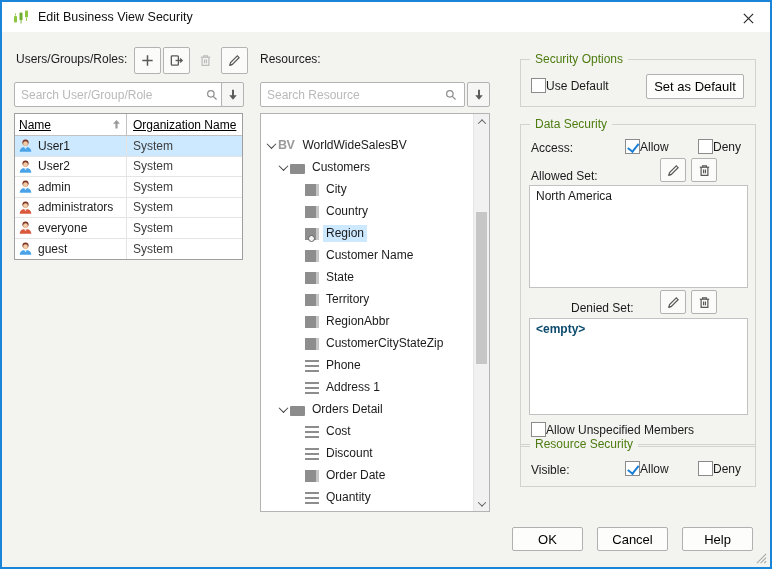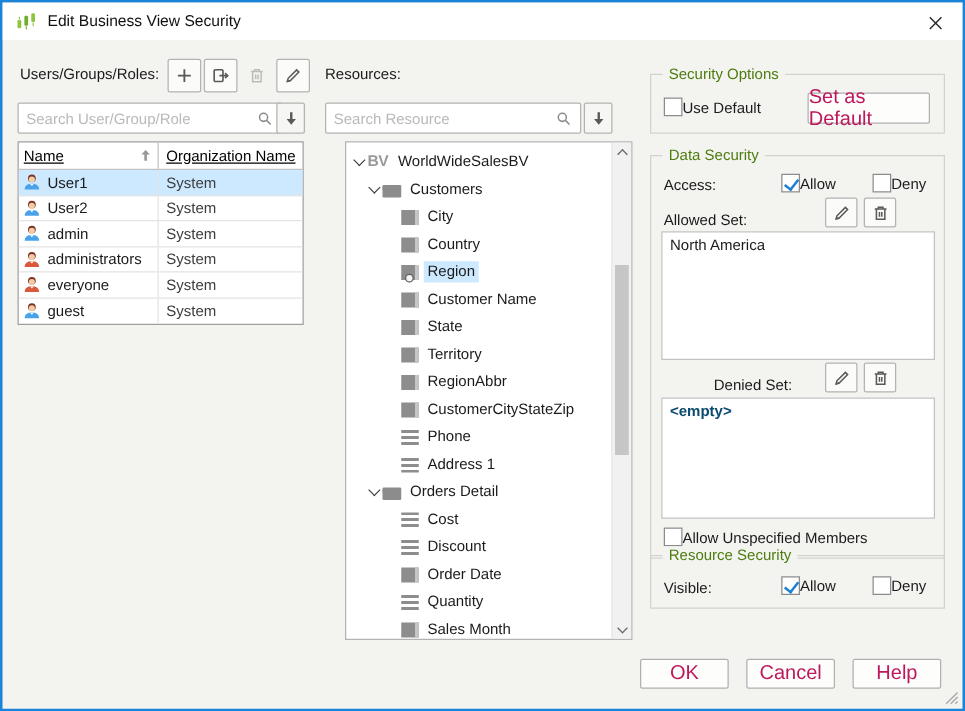--- a/index.html
+++ b/index.html
@@ -23,21 +23,21 @@
   .tbtn.disabled { border-color:transparent; background:transparent; opacity:.45; }
   .search-box { position:absolute; height:25px; background:#fff; border:1px solid #b3b3b3;
                 border-radius:2px; display:flex; align-items:center; }
   .search-box input { border:none; outline:none; flex:1; min-width:0; font:12px "Liberation Sans", sans-serif;
                       color:#222; padding-left:6px; background:transparent; }
   .search-box input::placeholder { color:#b9b9b9; }
   .mag { display:flex; padding-right:6px; }
   .arrow-btn { position:absolute; width:23px; height:25px; border:1px solid #b3b3b3; border-radius:2px;
                background:#f6f6f4; display:flex; align-items:center; justify-content:center; }
   .btn { position:absolute; background:#fdfdfc; border:1px solid #b0b0b0; border-radius:2px;
-         font-size:16px; color:#be185d; display:flex; align-items:center; justify-content:center; }
+         font-size:13px; color:#000000; display:flex; align-items:center; justify-content:center; }
   .icon-btn { width:26px; height:24px; background:#fbfbfa; border:1px solid #b3b3b3; border-radius:2px;
               display:flex; align-items:center; justify-content:center; }
 
   .cb { width:15px; height:15px; background:#fff; border:1px solid #8b8b8b; position:relative; flex:none; }
   .cb.checked::after { content:""; position:absolute; left:4.2px; top:1.2px; width:4.5px; height:8.5px;
                        border-right:2px solid #1c7fd6; border-bottom:2px solid #1c7fd6; transform:rotate(38deg); }
   .cb-row { display:flex; align-items:center; gap:0; position:absolute;text-align:center; }
 
   
   .users-label { position:absolute; left:14px; top:50px; }
@@ -59,22 +59,22 @@
   .cell-org { flex:1; padding-left:6px; color:#3d3d3d; }
   .pi { flex:none; }
   .pi .hair { fill:#7b3222; } .pi .face { fill:#f3cba4; } .pi .collar { fill:#fff; }
   .pi-blue .shirt { fill:#4aa3e8; } .pi-red .shirt { fill:#d9593c; }
 
   
   .res-label { position:absolute; left:258px; top:50px; }
   .res-search { left:258px; top:80px; width:205px; }
   .res-arrow { left:465px; top:80px; }
 
-  .tree { position:absolute; left:274px; top:111px; width:230px; height:399px; background:#fff;
-          border:1px solid #b3b3b3; padding-top:4px; overflow:hidden; }
+  .tree { position:absolute; left:258px; top:111px; width:230px; height:399px; background:#fff;
+          border:1px solid #b3b3b3; padding-top:20px; overflow:hidden; }
   .trow { height:22px; display:flex; align-items:center; width:210px; }
   .lvl0 { padding-left:4px; } .lvl1 { padding-left:16px; } .lvl2 { padding-left:44px; }
   .chev { width:13px; display:flex; justify-content:center; flex:none; }
   .chev::before { content:""; display:block; width:6px; height:6px; border-left:1.6px solid #3f3f3f;
                   border-bottom:1.6px solid #3f3f3f; transform:rotate(-45deg) translate(1px,-1px); }
   .ticon { width:17px; height:14px; margin-right:4px; position:relative; flex:none; }
   .bv-text { font-weight:bold; color:#9a9a9a; font-size:12.5px; letter-spacing:-0.5px; margin-right:5px; flex:none; }
   .icon-folder { width:15px; height:10px; background:#8c8c8c; border-radius:1px; margin-top:3px; }
   .icon-folder::before { content:""; position:absolute; top:1px; left:0; width:7px; height:3px;
                          background:#8c8c8c; border-radius:1px 1px 0 0; }

